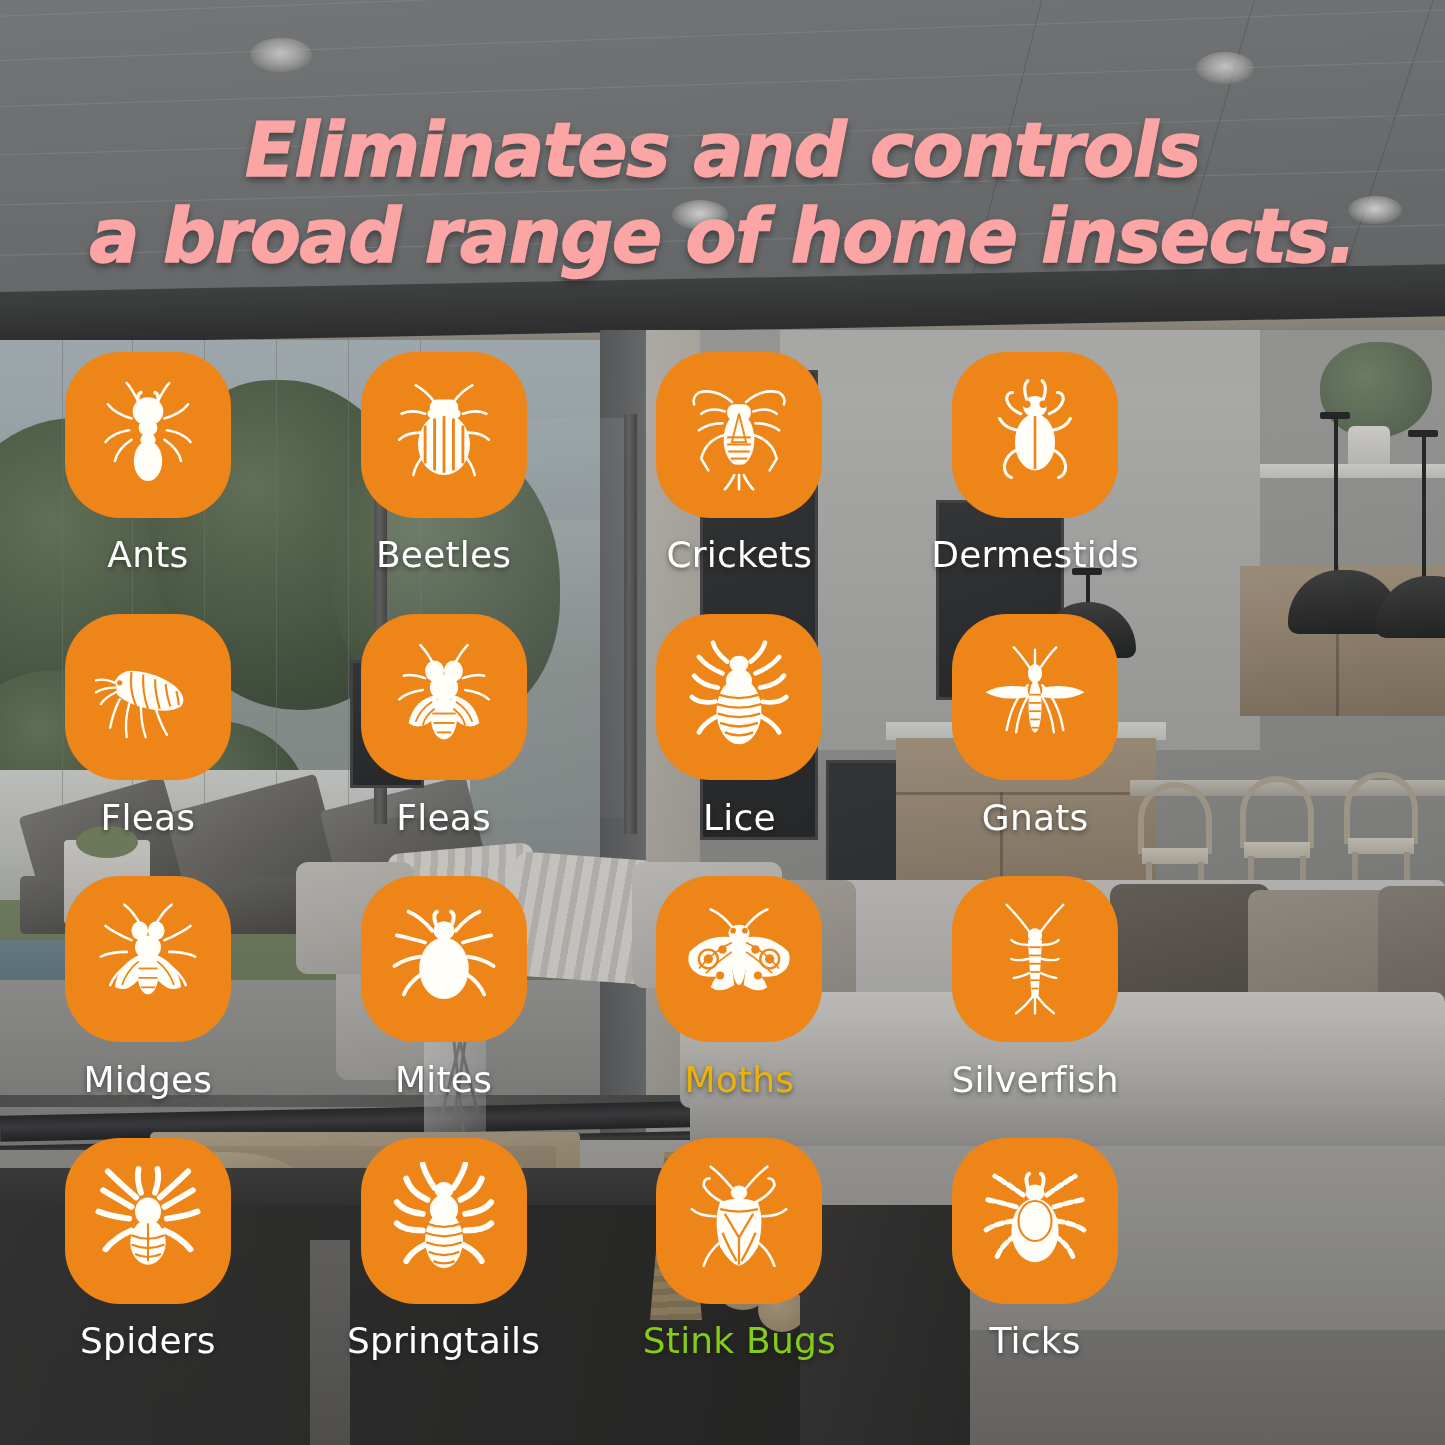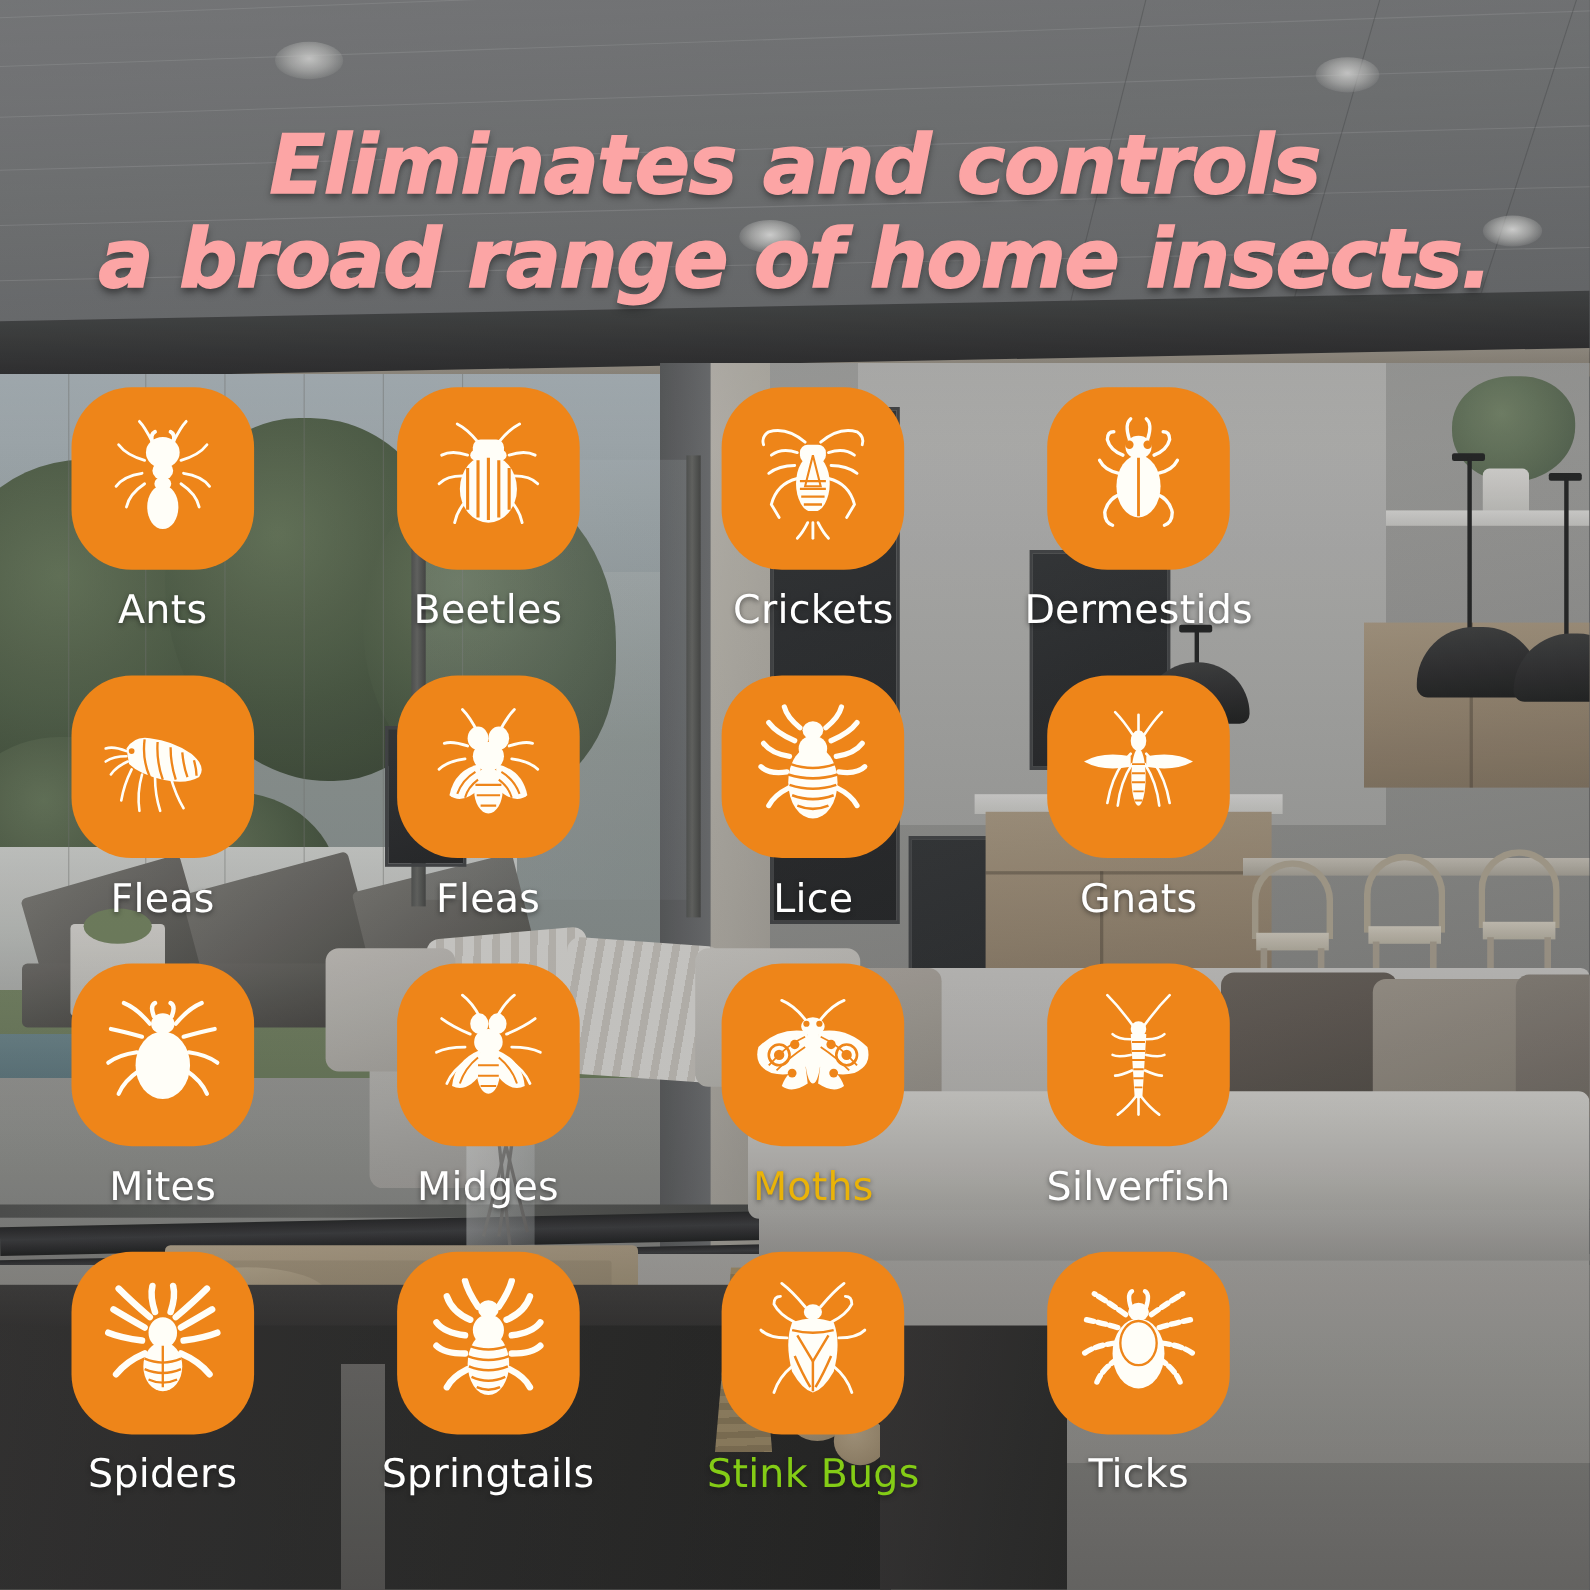--- a/index.html
+++ b/index.html
@@ -673,42 +673,20 @@
             <line x1="47" y1="76" x2="53" y2="76"></line>
           </g>
         </svg>
       </div>
       <div class="tile-label" style="color: rgb(255, 255, 255);">Gnats</div>
     </div>
 
     <div class="cell r3">
       <div class="tile" style="background: rgb(238, 133, 25);">
         <svg viewBox="0 0 100 100">
-          <g fill="none" stroke="#FFFEF8" stroke-width="3.2" stroke-linecap="round">
-            <path d="M40 26 Q30 14 20 10"></path>
-              <path d="M60 26 Q70 14 80 10"></path>
-            <path d="M34 36 Q20 32 10 30"></path>
-              <path d="M66 36 Q80 32 90 30"></path>
-            <path d="M30 48 Q16 50 8 56"></path>
-              <path d="M70 48 Q84 50 92 56"></path>
-            <path d="M32 62 Q20 70 16 80"></path>
-              <path d="M68 62 Q80 70 84 80"></path>
-          </g>
-          <path d="M43 20 Q40 12 44 10" fill="none" stroke="#FFFEF8" stroke-width="3.4" stroke-linecap="round"></path>
-          <path d="M57 20 Q60 12 56 10" fill="none" stroke="#FFFEF8" stroke-width="3.4" stroke-linecap="round"></path>
-          <ellipse cx="50" cy="26" rx="9" ry="8" fill="#FFFEF8"></ellipse>
-          <ellipse cx="50" cy="58" rx="21" ry="26" fill="#FFFEF8"></ellipse>
-        </svg>
-      </div>
-      <div class="tile-label" style="color: rgb(255, 255, 255);">Mites</div>
-    </div>
-
-    <div class="cell r3">
-      <div class="tile" style="background: rgb(238, 133, 25);">
-        <svg viewBox="0 0 100 100">
           <g fill="none" stroke="#FFFEF8" stroke-width="2.2" stroke-linecap="round">
             <path d="M44 22 Q38 10 30 4"></path>
               <path d="M56 22 Q62 10 70 4"></path>
             <path d="M36 34 Q22 28 14 22"></path>
               <path d="M64 34 Q78 28 86 22"></path>
             <path d="M32 44 Q18 44 10 48"></path>
               <path d="M68 44 Q82 44 90 48"></path>
             <path d="M34 54 Q22 62 18 72"></path>
               <path d="M66 54 Q78 62 82 72"></path>
           </g>
@@ -721,20 +699,42 @@
           <g stroke="#EE8519" stroke-width="1.5" fill="none">
             <path d="M42 52 Q32 60 28 72"></path>
               <path d="M58 52 Q68 60 72 72"></path>
             <line x1="42" y1="58" x2="58" y2="58"></line>
               <line x1="42" y1="66" x2="58" y2="66"></line>
             <line x1="44" y1="74" x2="56" y2="74"></line>
           </g>
         </svg>
       </div>
       <div class="tile-label" style="color: rgb(255, 255, 255);">Midges</div>
+    </div>
+
+    <div class="cell r3">
+      <div class="tile" style="background: rgb(238, 133, 25);">
+        <svg viewBox="0 0 100 100">
+          <g fill="none" stroke="#FFFEF8" stroke-width="3.2" stroke-linecap="round">
+            <path d="M40 26 Q30 14 20 10"></path>
+              <path d="M60 26 Q70 14 80 10"></path>
+            <path d="M34 36 Q20 32 10 30"></path>
+              <path d="M66 36 Q80 32 90 30"></path>
+            <path d="M30 48 Q16 50 8 56"></path>
+              <path d="M70 48 Q84 50 92 56"></path>
+            <path d="M32 62 Q20 70 16 80"></path>
+              <path d="M68 62 Q80 70 84 80"></path>
+          </g>
+          <path d="M43 20 Q40 12 44 10" fill="none" stroke="#FFFEF8" stroke-width="3.4" stroke-linecap="round"></path>
+          <path d="M57 20 Q60 12 56 10" fill="none" stroke="#FFFEF8" stroke-width="3.4" stroke-linecap="round"></path>
+          <ellipse cx="50" cy="26" rx="9" ry="8" fill="#FFFEF8"></ellipse>
+          <ellipse cx="50" cy="58" rx="21" ry="26" fill="#FFFEF8"></ellipse>
+        </svg>
+      </div>
+      <div class="tile-label" style="color: rgb(255, 255, 255);">Mites</div>
     </div>
 
     <div class="cell r3">
       <div class="tile" style="background: rgb(238, 133, 25);">
         <svg viewBox="0 0 100 100">
           <g fill="none" stroke="#FFFEF8" stroke-width="2.2" stroke-linecap="round">
             <path d="M45 24 Q36 12 26 8"></path>
               <path d="M55 24 Q64 12 74 8"></path>
           </g>
           <path d="M46 32 Q24 28 8 44 Q4 58 18 64 Q34 68 46 58 Z" fill="#FFFEF8"></path>

